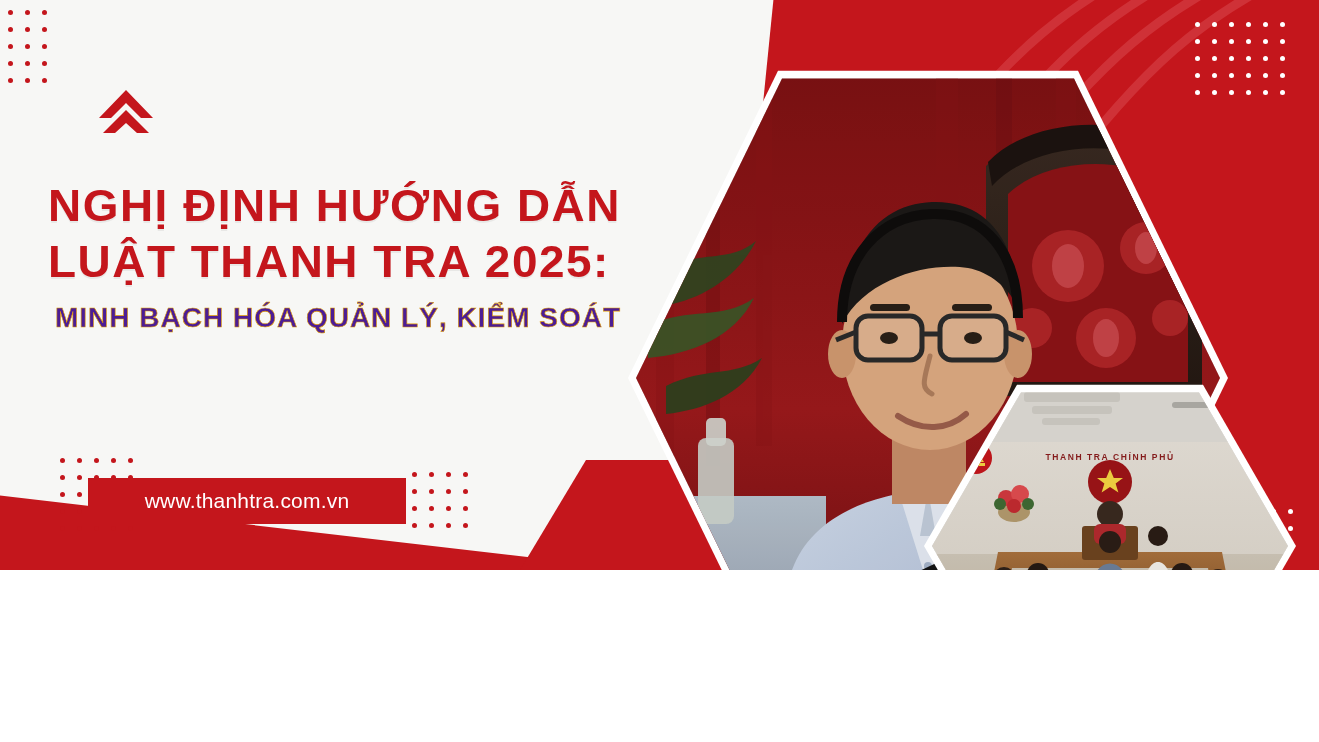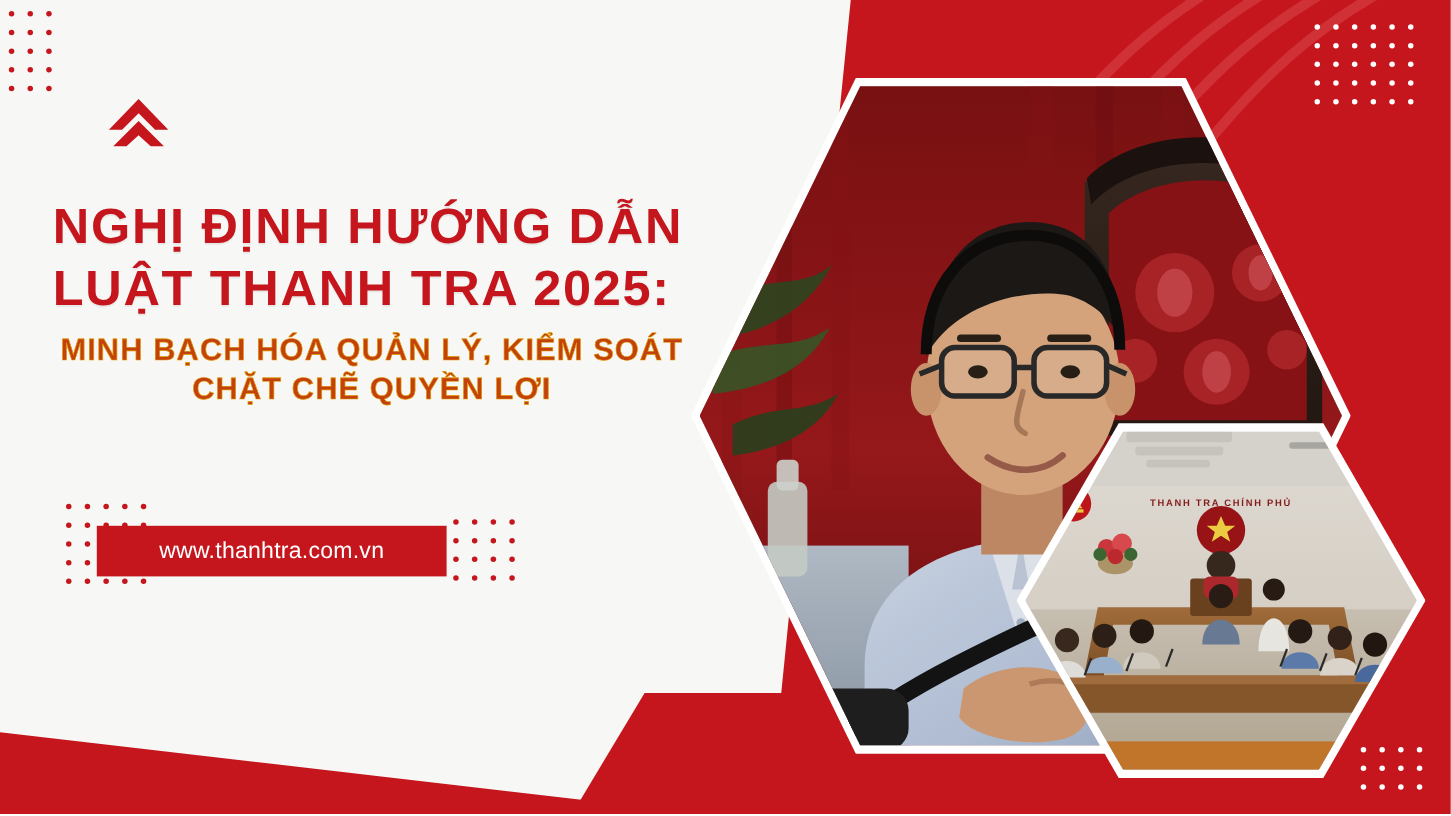--- a/index.html
+++ b/index.html
@@ -5,21 +5,21 @@
   * { box-sizing: border-box; margin: 0; padding: 0; }
   html, body {
     width: 1319px; height: 742px;
     overflow: hidden;
     font-family: "Liberation Sans", sans-serif;
     background: #ffffff;
   }
 
   #stage {
     position: relative;
-    width: 1319px; height: 740px;
+    width: 1319px; height: 570px;
     background: #f7f7f5;
     overflow: hidden;
   }
 
   
   .red-panel {
     position: absolute;
     top: 0; right: 0;
     width: 620px; height: 742px;
     background: #c4161c;
@@ -101,21 +101,21 @@
     transform-origin: left center;
     text-shadow: 0 2px 0 rgba(0,0,0,.06);
   }
   .subhead {
     position: absolute;
     top: 300px; left: 48px;
     width: 580px;
     text-align: center;
   }
   .subhead .sline {
-    color: #c2410c;
+    color: #4c1d95;
     font-weight: 800;
     font-size: 28px;
     line-height: 36px;
     letter-spacing: 1px;
     text-transform: uppercase;
     -webkit-text-stroke: 0.6px #e09a00;
   }
 
   
   .url-bar {
@@ -308,21 +308,20 @@
     </svg>
   </div>
 
   <div class="headline">
     <div class="line">NGHỊ ĐỊNH HƯỚNG DẪN</div>
     <div class="line">LUẬT THANH TRA 2025:</div>
   </div>
 
   <div class="subhead">
     <div class="sline">MINH BẠCH HÓA QUẢN LÝ, KIỂM SOÁT</div>
-    <div class="sline">CHẶT CHẼ QUYỀN LỢI</div>
   </div>
 
   <div class="url-bar">
     <span>www.thanhtra.com.vn</span>
   </div>
 
   <div class="hex hex-clip hex-border" id="hex-main-border"></div>
   <div class="hex hex-clip" id="hex-main">
     <div class="photo-art">
       <svg viewBox="0 0 584 624" preserveAspectRatio="xMidYMid slice" xmlns="http://www.w3.org/2000/svg">

